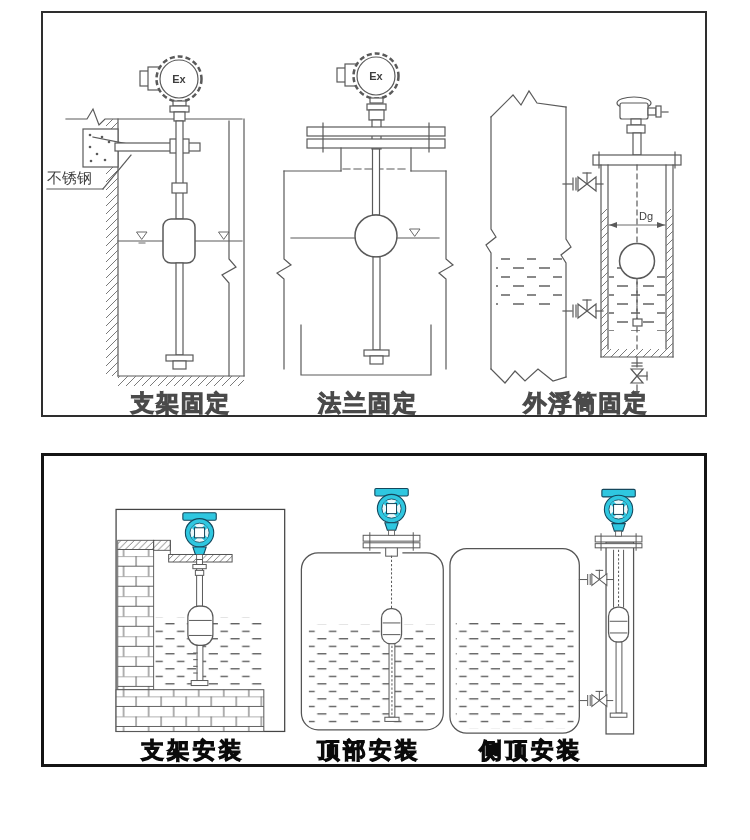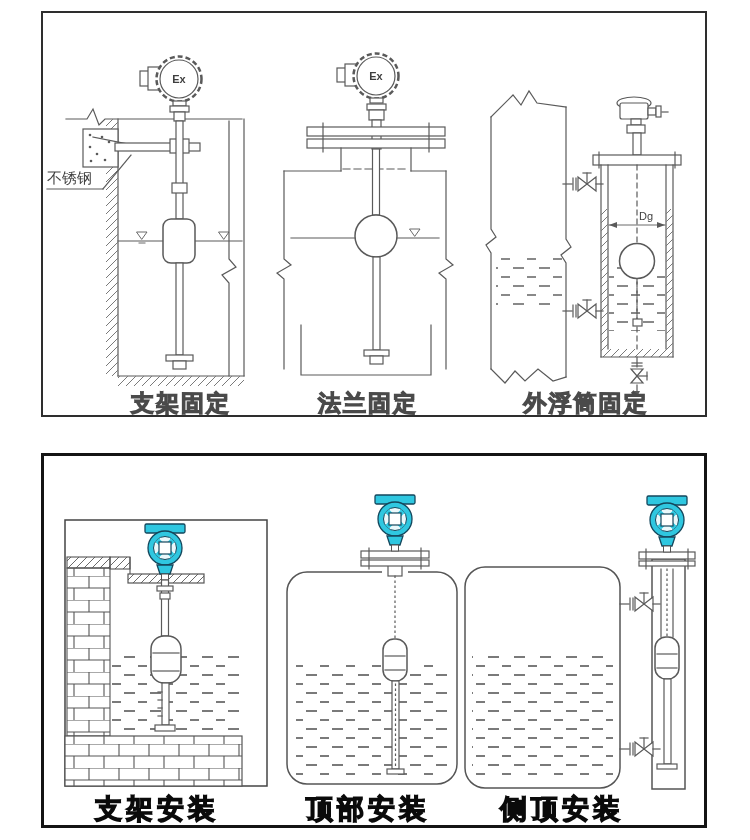--- a/index.html
+++ b/index.html
@@ -1,20 +1,20 @@
 <!DOCTYPE html>
 <html><head>
 <meta charset="utf-8">
 <style>
   html,body{margin:0;padding:0;background:#fff;}
   .page{position:relative;width:750px;height:840px;background:#ffffff;overflow:hidden;
         font-family:"Liberation Sans","DejaVu Sans",sans-serif;}
   .panel{position:absolute;background:#fff;box-sizing:border-box;}
   .panel.top{left:41px;top:11px;width:666px;height:406px;border:2px solid #2e2e2e;}
-  .panel.bottom{left:41px;top:453px;width:666px;height:375px;border:3px solid #141414;}
+  .panel.bottom{left:41px;top:453px;width:666px;height:314px;border:3px solid #141414;}
   svg{display:block;width:100%;height:100%;}
   .s{stroke:#5a5a5a;stroke-width:1.2;fill:none;stroke-linecap:square;stroke-linejoin:miter;}
   .sw{stroke:#5a5a5a;stroke-width:1.2;fill:#ffffff;}
   .sw15{stroke:#5a5a5a;stroke-width:1.5;fill:#ffffff;}
   .thin{stroke-width:0.9;}
   text{font-family:"Liberation Sans","DejaVu Sans",sans-serif;}
   .cap-outline{font-size:23px;font-weight:bold;fill:#ffffff;stroke:#4a4a4a;stroke-width:1.15px;
                letter-spacing:2px;text-anchor:middle;}
   .cap-solid{font-size:27px;font-weight:bold;fill:#0a0a0a;stroke:#0a0a0a;stroke-width:1.3px;
              letter-spacing:4px;text-anchor:middle;}

